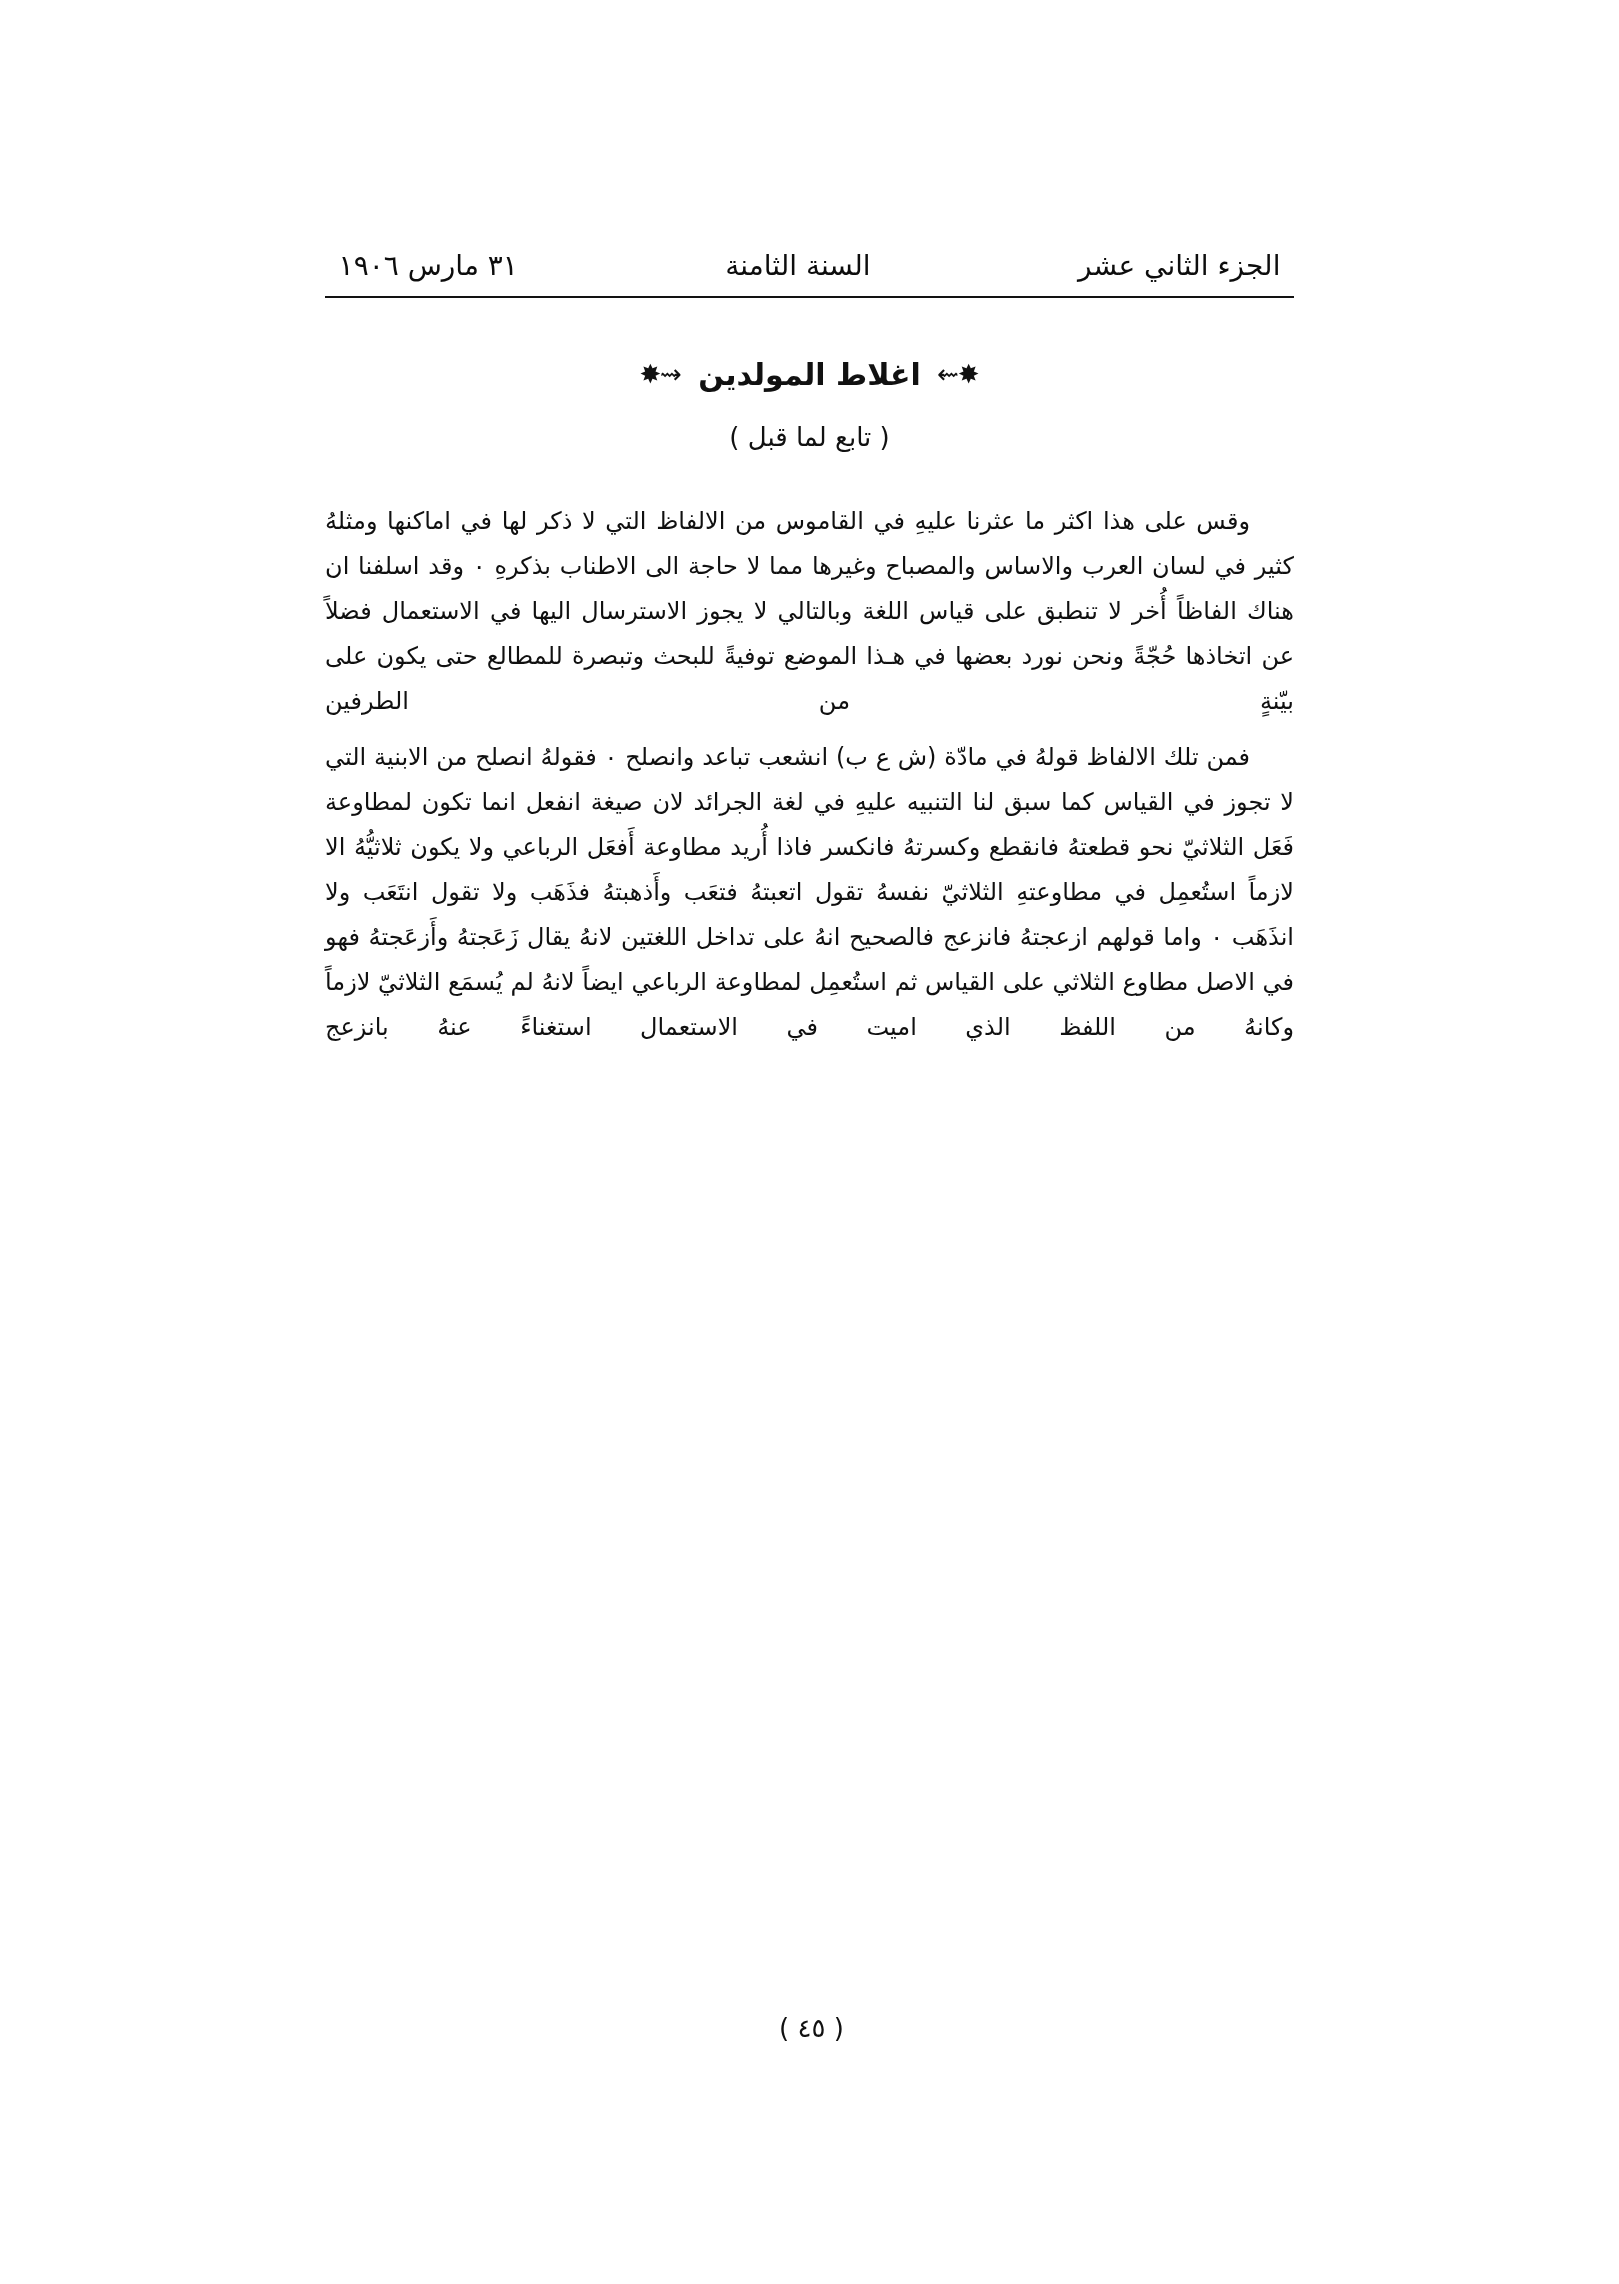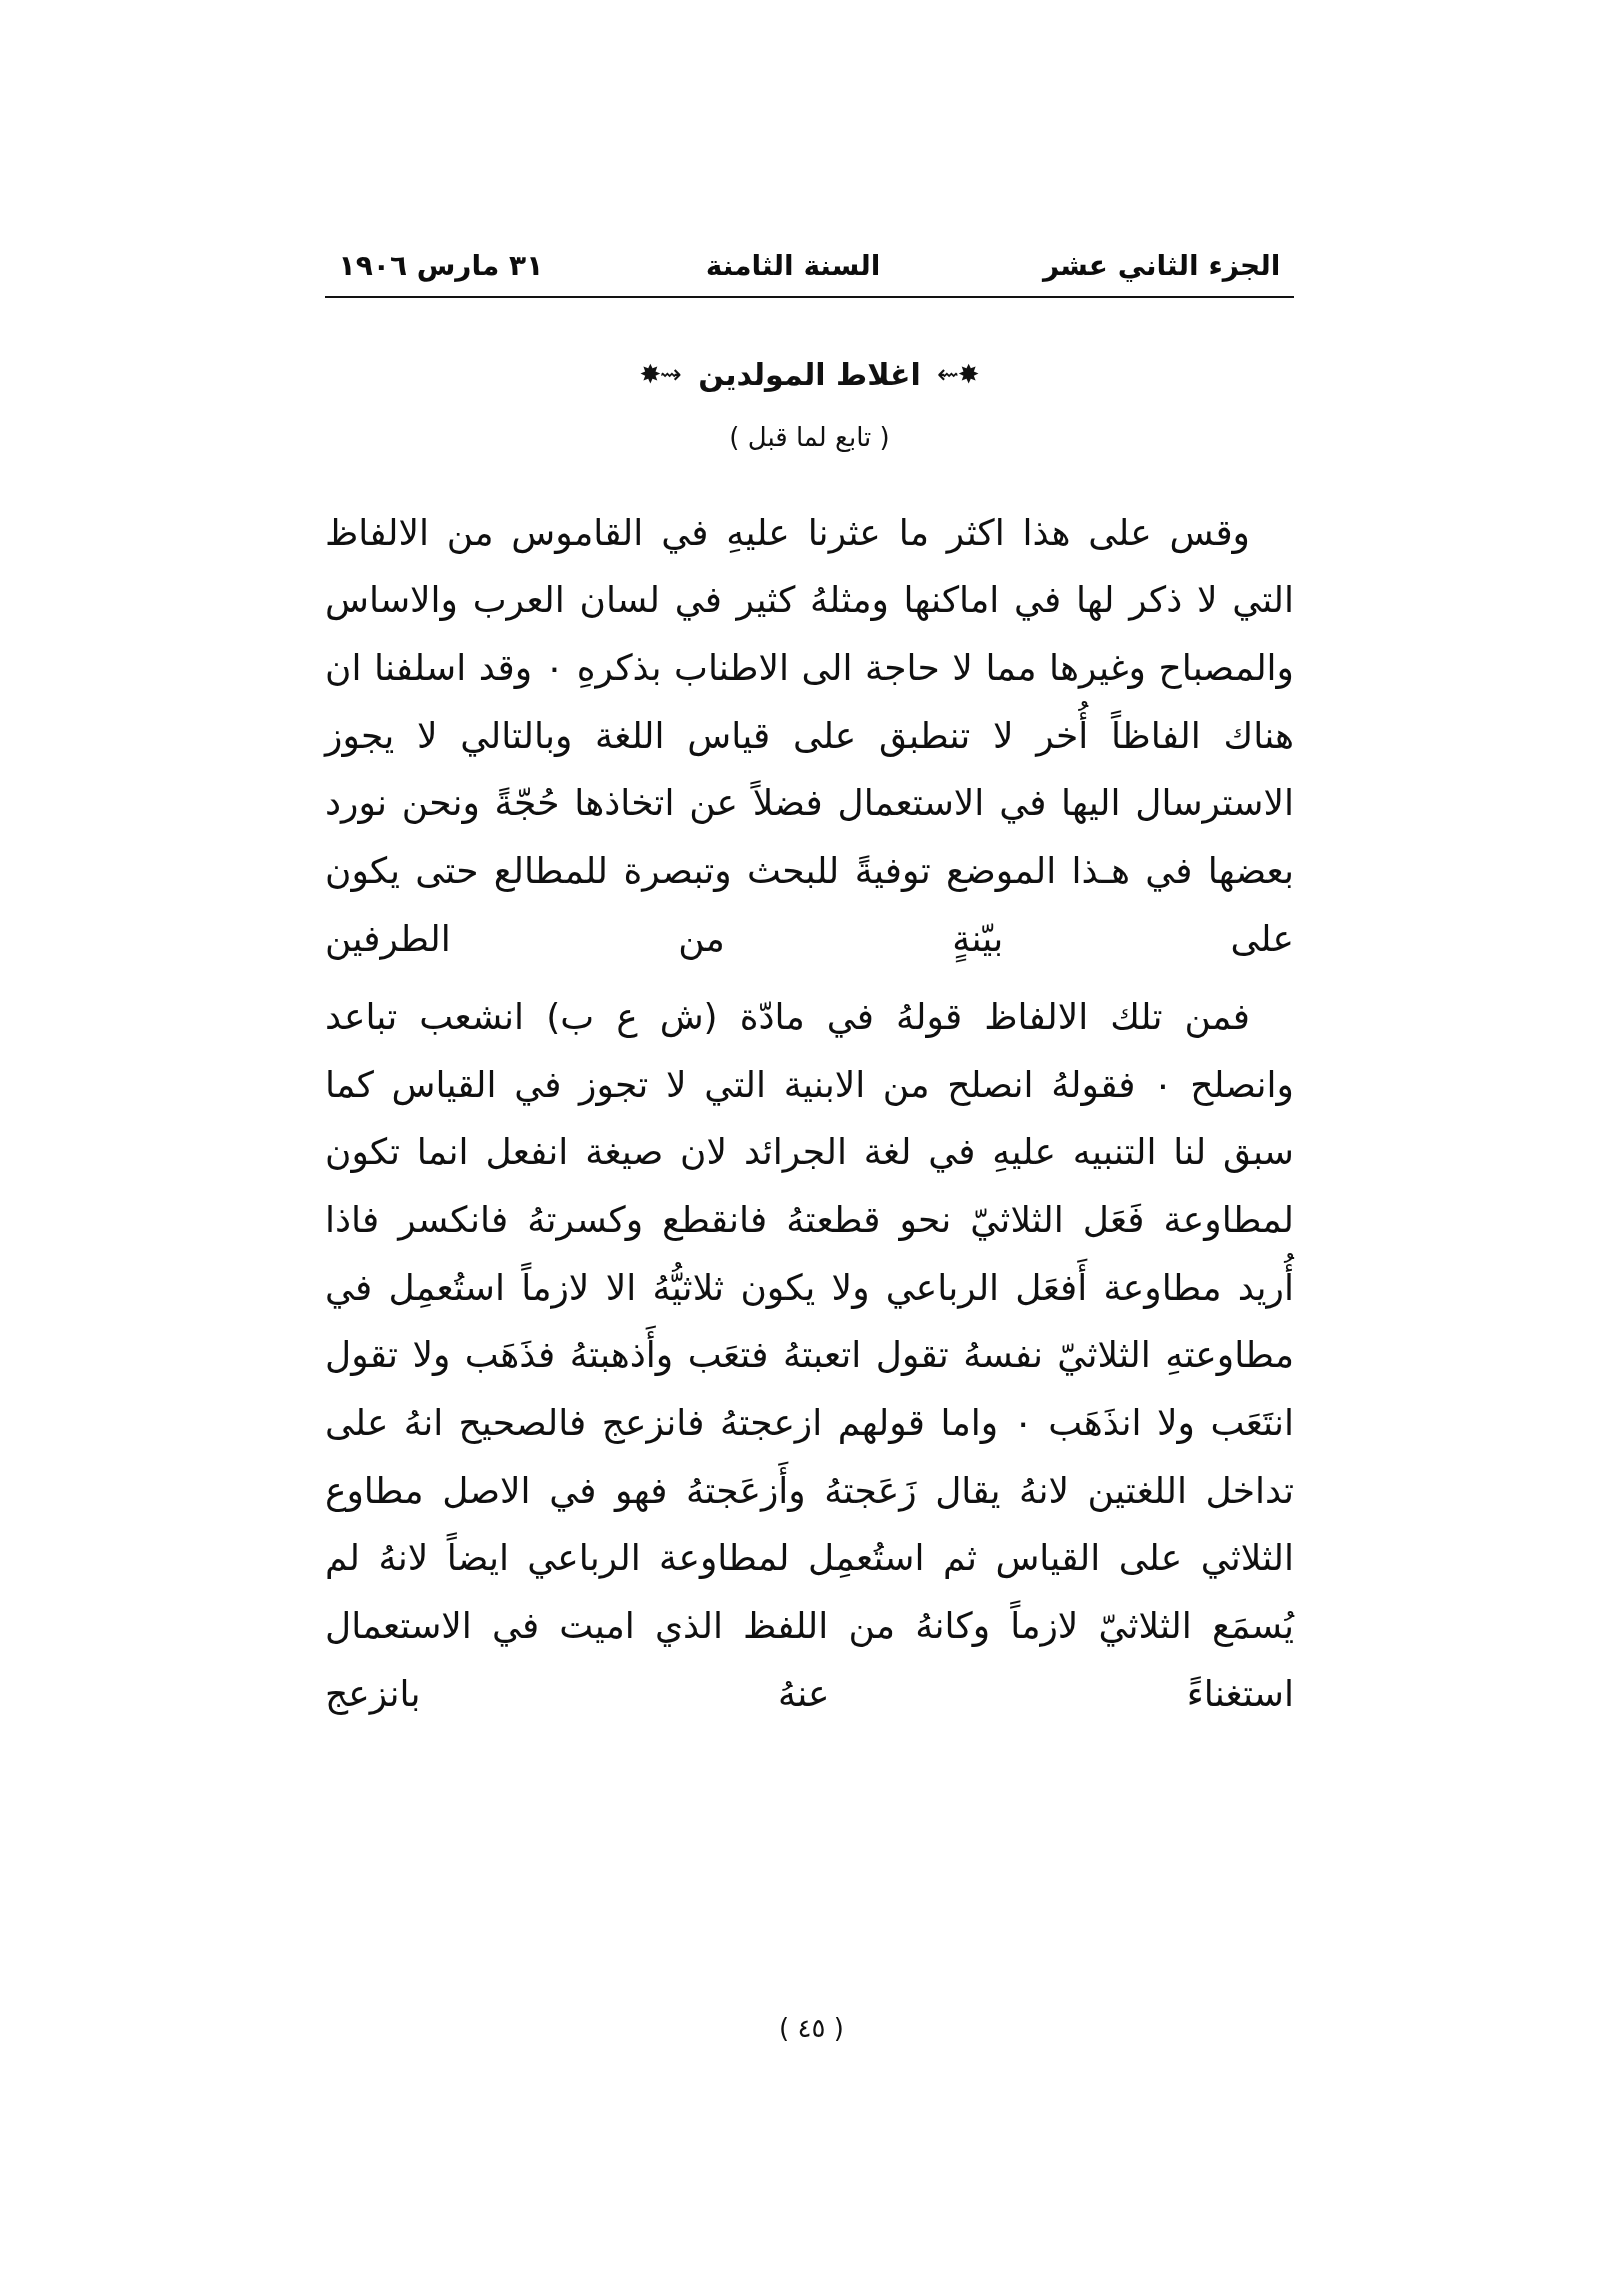--- a/index.html
+++ b/index.html
@@ -36,21 +36,21 @@
     justify-content: space-between;
     align-items: baseline;
     direction: rtl;
     font-size: 28px;
     letter-spacing: 0px;
     padding: 0 13.6px 0 13.6px;
   }
   .masthead .mh-item {
     white-space: nowrap;
     font-family: "DejaVu Sans", "Liberation Sans", sans-serif;
-    font-weight: 700;
+    font-weight: 400;
     color: #0d0d0d;
   }
   .rule {
     margin-top: 13.6px;
     border-top: 2.3px solid #121212;
     width: 100%;
   }
 
   
   .title-row {
@@ -80,21 +80,21 @@
   .subtitle {
     margin-top: 30px;
     text-align: center;
     font-size: 26px;
     font-family: "DejaVu Sans", "Liberation Sans", sans-serif;
   }
 
   
   .body-text {
     margin-top: 47px;
-    font-size: 36px;
+    font-size: 24px;
     line-height: 1.88;
     text-align: justify;
     text-align-last: justify;
     direction: rtl;
     font-family: "DejaVu Sans", "Liberation Sans", sans-serif;
     color: #101010;
   }
   .para {
     margin: 0 0 10.6px 0;
     text-indent: 44px;

